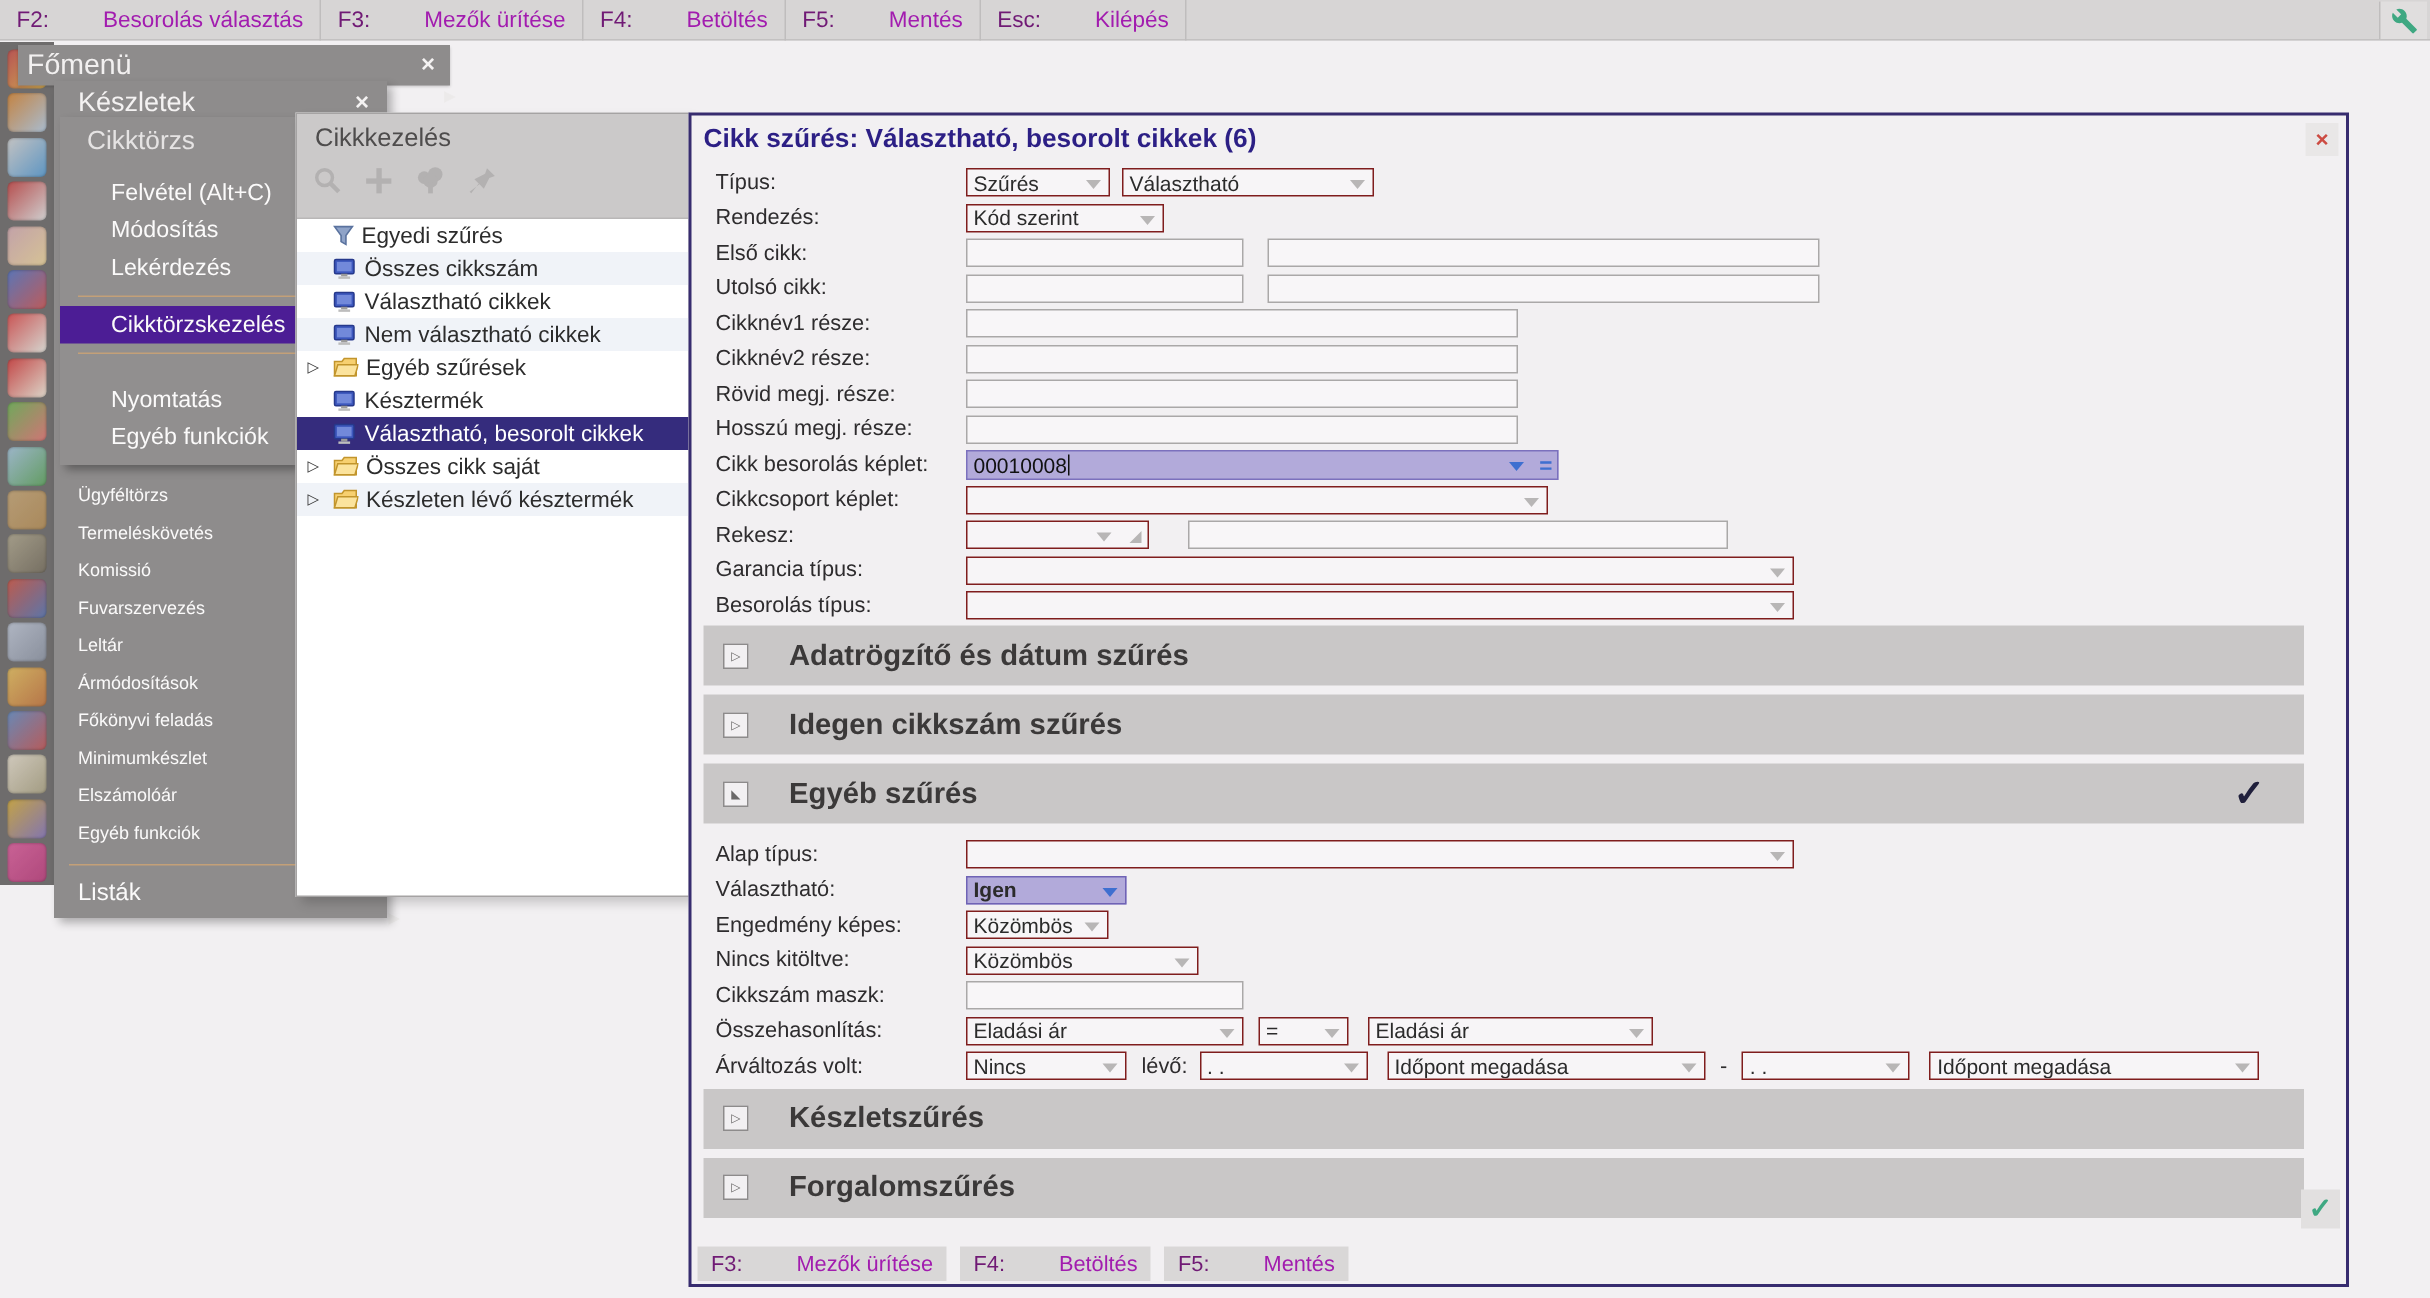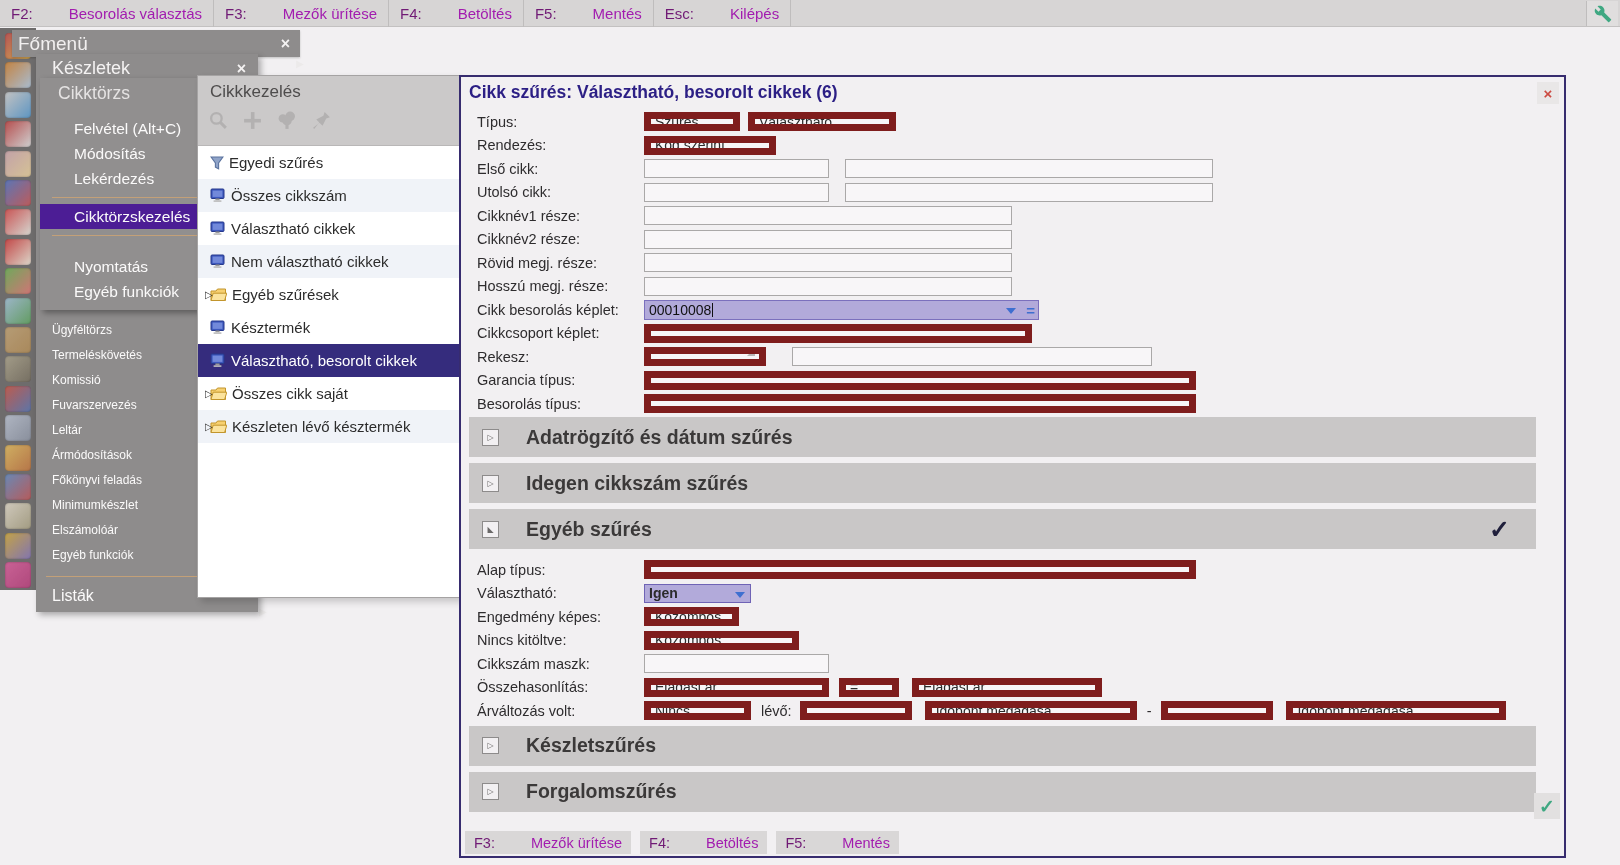--- a/index.html
+++ b/index.html
@@ -50,22 +50,22 @@
   #cikktorzs .sm-sep { height:1px; background:#c3a078; margin:6px 0 6px 12px; }
   .spacer12 { height:12px; }
 
   
   #tree-panel { position:absolute; left:197px; top:75px; width:263px; height:523px;
                 background:#ffffff; border:1px solid #a5a3a3;
                 box-shadow:4px 4px 7px rgba(0,0,0,.18); }
   #tree-head { height:70px; background:#cbc9c9; border-bottom:1px solid #b9b7b7; }
   #tree-head .ptitle { font-size:17px; color:#4e4c4c; padding:6px 0 0 12px; }
   #tree-tools { display:flex; gap:13px; margin:8px 0 0 10px; align-items:center; }
-  .tree-row { height:33px; display:flex; align-items:center; font-size:15px;
-              color:#2c2c2c; padding-left:12px; position:relative; white-space:nowrap; }
+  .tree-row { height:22px; display:flex; align-items:center; font-size:15px;
+              color:#2c2c2c; padding-left:24px; position:relative; white-space:nowrap; }
   .tree-row.alt { background:#f0f3f8; }
   .tree-row.sel { background:#352c7d; color:#ffffff; }
   .tree-row .exp { position:absolute; left:7px; font-size:10px; color:#333; }
   .tree-row .ticon { margin-right:5px; display:inline-flex; }
 
   
   #dialog { position:absolute; left:459px; top:75px; width:1107px; height:783px;
             background:#f2f0f2; border:2px solid #372c6f; }
   #dlg-title { position:absolute; left:8px; top:5px; font-size:17.5px; font-weight:bold;
                color:#2c1f85; }
@@ -73,41 +73,41 @@
                background:#e9e7e7; color:#cc4b42; font-weight:bold; font-size:15px;
                display:flex; align-items:center; justify-content:center; }
 
   #form-top { position:absolute; left:16px; top:33px; }
   .frow { display:flex; align-items:center; height:23.5px; }
   .flabel { width:167px; font-size:14.5px; color:#2e2c2e; flex:none; }
   .inline-lbl { font-size:14.5px; color:#2e2c2e; }
 
   .tin { height:19px; border:1px solid #aaa8a8; background:#f8f6f8; flex:none;
          font:14px "Liberation Sans",sans-serif; padding:0 4px; color:#222; }
-  .dd { position:relative; height:19px; border:7px solid #7f1d1d; background:#f7f5f7;
+  .dd { position:relative; height:19px; border:1px solid #7f1d1d; background:#f7f5f7;
         display:flex; align-items:center; padding:0 18px 0 4px; font-size:14px;
         color:#2b2b2b; flex:none; white-space:nowrap; overflow:hidden; }
   .dd .arr { position:absolute; right:5px; top:7px; width:0; height:0;
              border:5px solid transparent; border-top:6px solid #b8b6b6; border-bottom:none; }
   .dd.purple { background:#b2aada; border:1px solid #6f63b5; font-weight:bold; }
   .dd.purple .arr { border-top-color:#3e6fd0; }
   .pfield { position:relative; height:20px; background:#b2aada; border:1px solid #7b70bd;
             display:flex; align-items:center; padding:0 34px 0 4px; font-size:14px;
             color:#111; flex:none; }
   .pfield .arr { position:absolute; right:22px; top:7px; width:0; height:0;
              border:5px solid transparent; border-top:6px solid #3e6fd0; border-bottom:none; }
   .pfield .eq { position:absolute; right:3px; top:1px; color:#3e6fd0; font-weight:bold;
              font-size:15px; }
   .caret { display:inline-block; width:1px; height:14px; background:#111; margin-left:1px; }
   .grip { position:absolute; right:4px; bottom:3px; width:0; height:0;
           border-left:8px solid transparent; border-bottom:8px solid #b8b6b6; }
   .dd .arr.mid { right:24px; }
 
   .w60{width:60px}.w95{width:95px}.w96{width:96px}.w107{width:107px}.w112{width:112px}
-  .w122{width:122px}.w132{width:132px}.w148{width:148px}.w155{width:155px}.w185{width:185px}
+  .w122{width:122px}.w132{width:132px}.w148{width:168px}.w155{width:155px}.w185{width:185px}
   .w190{width:190px}.w212{width:212px}.w220{width:220px}.w360{width:360px}.w368{width:368px}
   .w388{width:388px}.w395{width:395px}.w552{width:552px}
   .ml8{margin-left:8px}.ml10{margin-left:10px}.ml13{margin-left:13px}.ml16{margin-left:16px}
   .ml26{margin-left:26px}
 
   #sections { position:absolute; left:8px; top:340px; width:1067px; }
   .sbar { height:40px; background:#c9c7c7; display:flex; align-items:center; margin-bottom:6px; }
   .sbar .tog { width:17px; height:17px; margin-left:13px; background:#f2f0f2;
                border:1px solid #8d8b8b; display:flex; align-items:center;
                justify-content:center; font-size:8px; color:#6a6868; }

